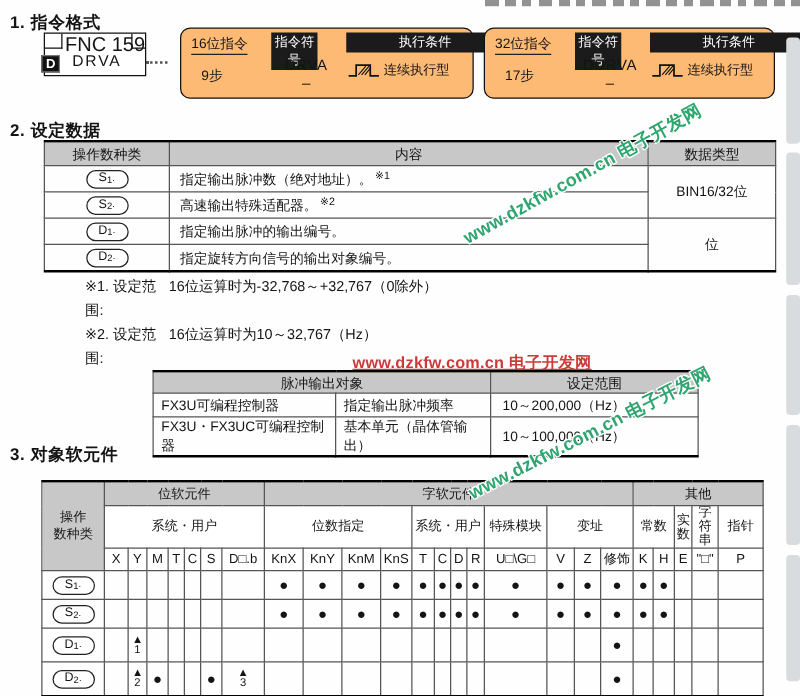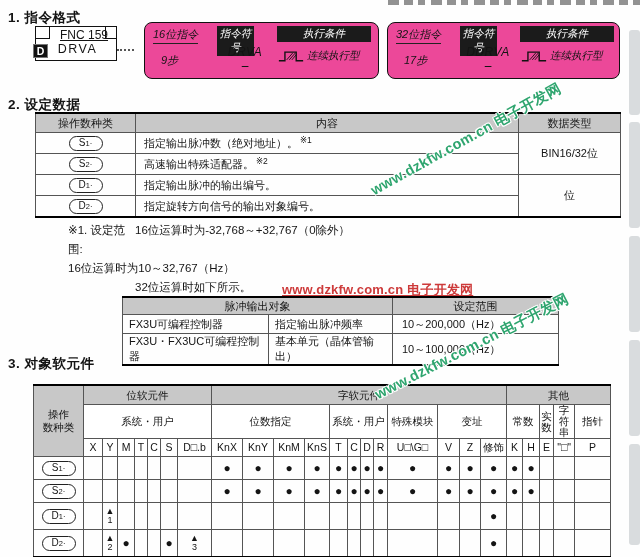--- a/index.html
+++ b/index.html
@@ -6,35 +6,35 @@
   #page{position:relative;width:640px;height:557px;background:#fefefe;overflow:hidden;
         font-family:"Liberation Sans","DejaVu Sans",sans-serif;color:#141414;}
   .h{position:absolute;font-size:13.5px;font-weight:bold;letter-spacing:.5px;text-align:center;}
   
   #cliptext{position:absolute;left:388px;top:0;width:252px;height:5px;opacity:.6;
     background:repeating-linear-gradient(90deg,#4a4a4a 0 11px,transparent 11px 16px,#4a4a4a 16px 25px,transparent 25px 30px,#4a4a4a 30px 37px,transparent 37px 43px);}
   
   #fncbox{position:absolute;left:35px;top:26px;width:80px;height:33px;border:1.5px solid #111;background:#fff;}
   #fncbox .tl{position:absolute;left:0;top:0;width:13px;height:11px;border-right:1.2px solid #111;border-bottom:1.2px solid #111;}
   #fncbox .tr{position:absolute;right:0;top:0;width:10px;height:11px;border-left:1.2px solid #111;border-bottom:1.2px solid #111;}
-  #fncbox .fnc{position:absolute;left:13px;top:1px;width:70px;text-align:center;font-size:12px;text-decoration:underline;}
+  #fncbox .fnc{position:absolute;left:13px;top:1px;width:70px;text-align:center;font-size:16px;}
   #fncbox .mn{position:absolute;left:13px;top:15px;width:57px;text-align:center;font-size:12.5px;letter-spacing:1.5px;}
   #dbadge{position:absolute;left:33px;top:44px;width:15px;height:14px;background:#111;color:#fff;
           font-weight:bold;font-size:10.5px;display:flex;align-items:center;justify-content:center;box-shadow:inset 0 0 0 1px #777;}
   #nameen{position:absolute;left:28px;top:61px;width:108px;text-align:center;font-size:11px;line-height:13px;}
   #dots{position:absolute;left:117px;top:49px;width:17px;height:0;border-bottom:2px dotted #555;}
   
-  .panel{position:absolute;top:22px;height:55px;border:1.5px solid #111;border-radius:8px;background:#ec4899;font-style:italic;}
+  .panel{position:absolute;top:22px;height:55px;border:1.5px solid #111;border-radius:8px;background:#fdba74;}
   #panel1{left:144px;width:233px;} #panel2{left:387px;width:231px;}
   .panel .bits{position:absolute;left:8px;top:4px;font-size:11px;border-bottom:1px solid #222;padding-bottom:1px;}
   .panel .steps{position:absolute;left:16px;top:30px;font-size:11px;}
   .panel .chip1{position:absolute;left:72px;top:3px;width:37px;background:#1b1b1b;color:#fff;font-size:10.5px;text-align:center;padding:1px 0;}
   .panel .sym{position:absolute;left:72px;top:22px;width:56px;text-align:center;font-size:12px;letter-spacing:.5px;}
   .panel .dash{position:absolute;left:72px;top:36px;width:56px;text-align:center;font-size:12px;}
-  .panel .chip2{position:absolute;left:132px;top:3px;width:94px;background:#1b1b1b;color:#fff;font-size:10.5px;text-align:center;padding:1px 0;}
+  .panel .chip2{position:absolute;left:132px;top:3px;width:94px;background:#1b1b1b;color:#fff;font-size:10.5px;text-align:center;padding:1px 16px;}
   .panel .cond{position:absolute;left:133px;top:26px;width:96px;display:flex;align-items:center;gap:3px;font-size:10.5px;}
   
   table{border-collapse:collapse;table-layout:fixed;}
   td,th{border:1px solid #555;font-weight:normal;padding:0;overflow:hidden;}
   .thick{border-top:2.2px solid #000;border-bottom:2.5px solid #000;}
   .gray{background:#c8c8c8;}
   
   #t1{position:absolute;left:35px;top:112px;}
   #t1 table{width:585px;font-size:11px;}
   #t1 th{height:18px;font-size:11px;}
@@ -185,20 +185,21 @@
     </tbody>
       </table>
   </div>
 
   <div id="notes">
     <div class="nrow">
         <span class="nlabel">※1. 设定范围:</span>
         <span>16位运算时为-32,768～+32,767（0除外）</span>
       </div>
     <div class="nrow">
+        <span class="nlabel">※2. 设定范围:</span>
         <span>16位运算时为10～32,767（Hz）</span>
       </div>
     <div class="nrow">
         <span class="nlabel"></span>
         <span>32位运算时如下所示。</span>
       </div>
   </div>
 
   <div id="wmred">www.dzkfw.com.cn 电子开发网</div>
 

